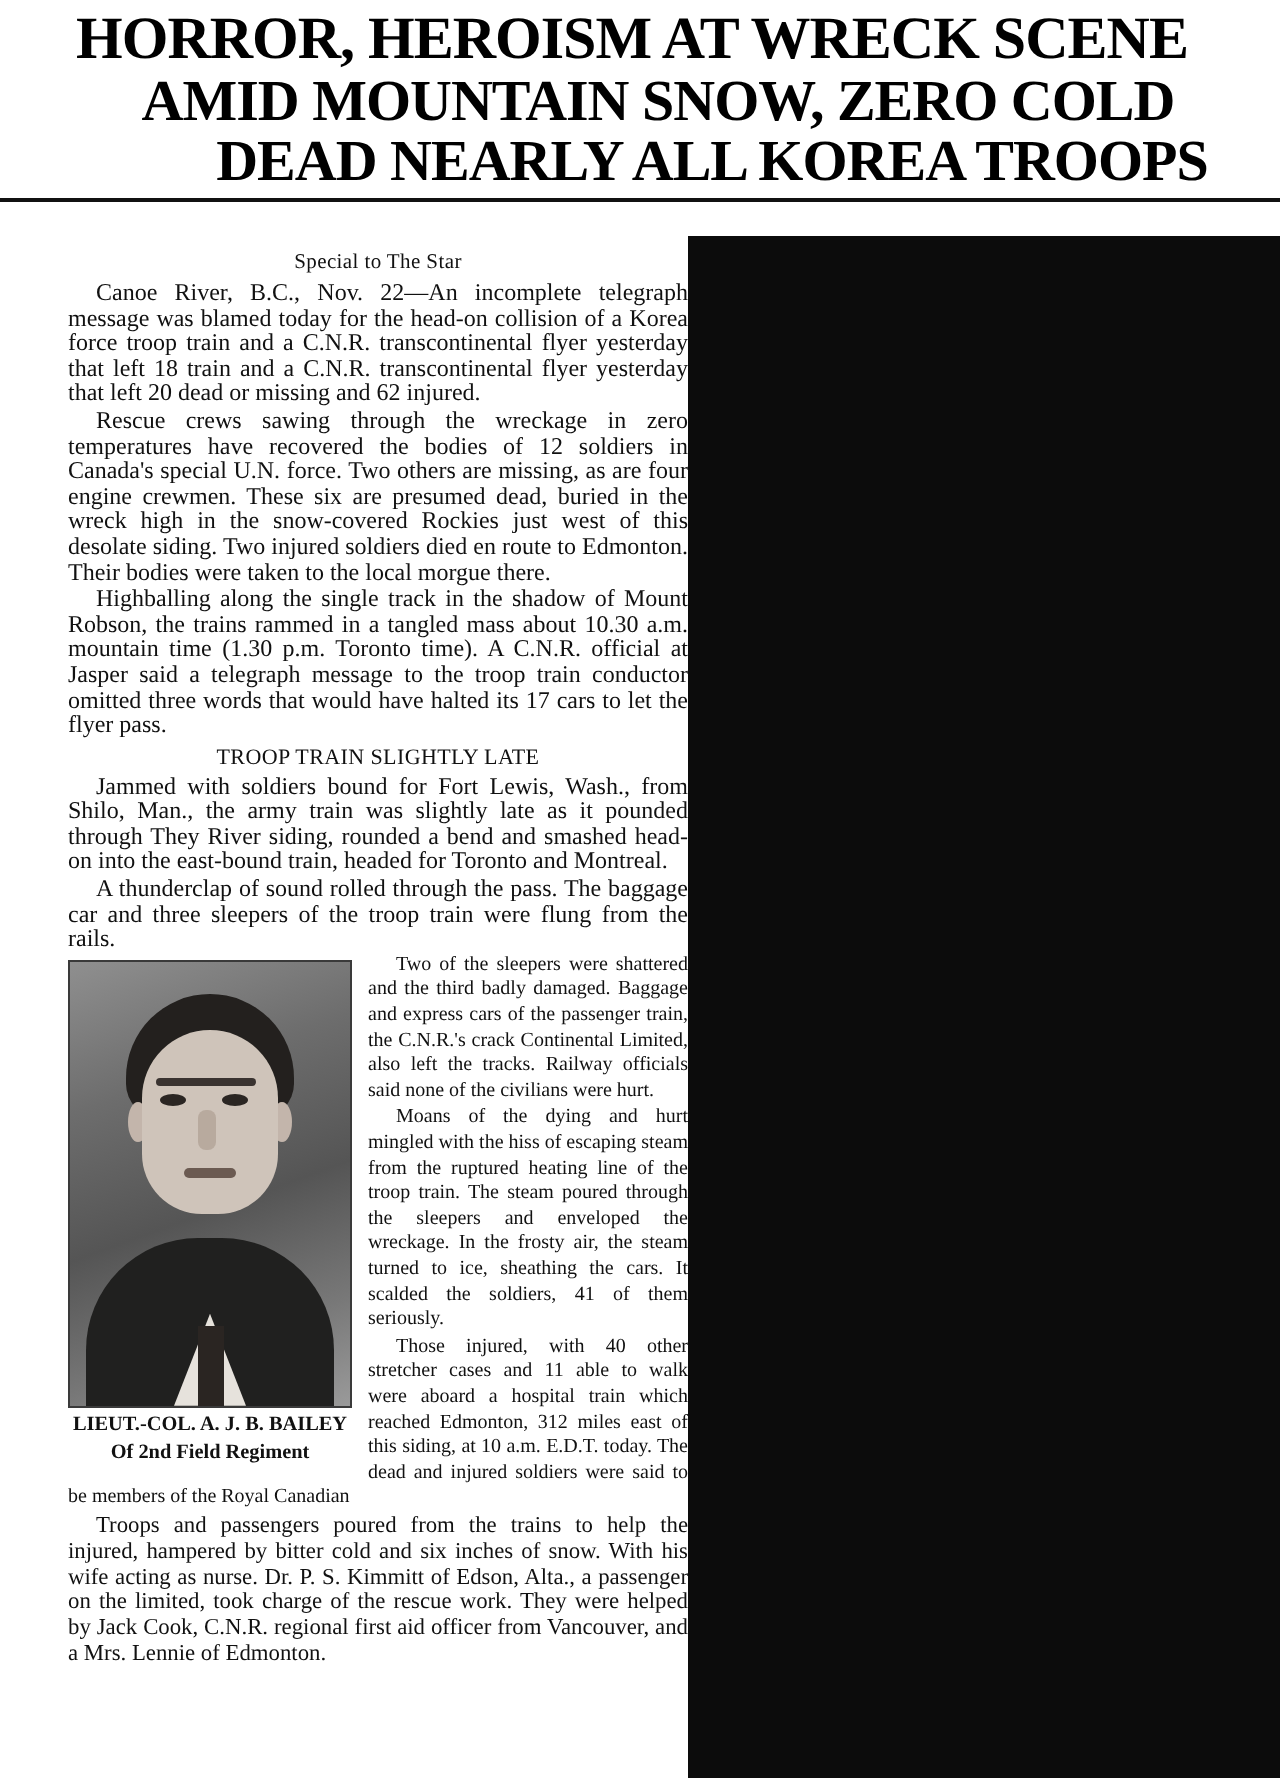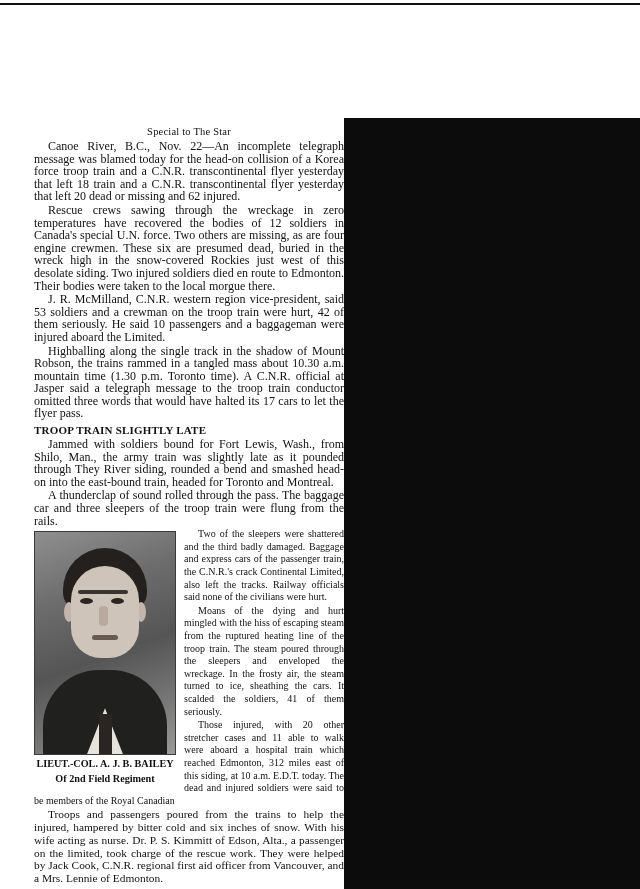--- a/index.html
+++ b/index.html
@@ -77,23 +77,23 @@
   }
   p.para {
     font-size: 12px;
     line-height: 12.6px;
     margin: 0 0 1px 0;
     text-align: justify;
     text-indent: 14px;
     hyphens: none;
   }
   .deck {
-    text-align: left;
+    text-align: center;
     font-size: 11px;
-    font-weight: bold;
+    font-weight: normal;
     margin: 4px 0 2px 0;
     letter-spacing: 0.2px;
   }
   
   .photo-block {
     float: left;
     width: 142px;
     margin: 3px 8px 2px 0;
     font-family: Liberation Serif, serif;
   }
@@ -206,29 +206,33 @@
   }
   .tail p.noindent { text-indent: 0; }
 </style>
 </head>
 <body>
 
 <div class="scan-gutter"></div>
 
 <div class="page">
 
+  <div class="headline">
+    <div class="hl hl1">HORROR, HEROISM AT WRECK SCENE</div>
+    <div class="hl hl2">AMID MOUNTAIN SNOW, ZERO COLD</div>
+    <div class="hl hl3">DEAD NEARLY ALL KOREA TROOPS</div>
+  </div>
   <div class="rule"></div>
 
   <div class="body-wrap">
 
     <div class="subhead">Special to The Star</div>
 
     <p class="para">Canoe River, B.C., Nov. 22—An incomplete telegraph message was blamed today for the head-on collision of a Korea force troop train and a C.N.R. transcontinental flyer yesterday that left 18 train and a C.N.R. transcontinental flyer yesterday that left 20 dead or missing and 62 injured.</p>
     <p class="para">Rescue crews sawing through the wreckage in zero temperatures have recovered the bodies of 12 soldiers in Canada's special U.N. force. Two others are missing, as are four engine crewmen. These six are presumed dead, buried in the wreck high in the snow-covered Rockies just west of this desolate siding. Two injured soldiers died en route to Edmonton. Their bodies were taken to the local morgue there.</p>
-    <p class="para">J. R. McMilland, C.N.R. western region vice-president, said 53 soldiers and a crewman on the troop train were hurt, 42 of them seriously. He said 10 passengers and a baggageman were injured aboard the Limited.</p>
     <p class="para">Highballing along the single track in the shadow of Mount Robson, the trains rammed in a tangled mass about 10.30 a.m. mountain time (1.30 p.m. Toronto time). A C.N.R. official at Jasper said a telegraph message to the troop train conductor omitted three words that would have halted its 17 cars to let the flyer pass.</p>
 
     <div class="deck">TROOP TRAIN SLIGHTLY LATE</div>
 
     <p class="para">Jammed with soldiers bound for Fort Lewis, Wash., from Shilo, Man., the army train was slightly late as it pounded through They River siding, rounded a bend and smashed head-on into the east-bound train, headed for Toronto and Montreal.</p>
     <p class="para">A thunderclap of sound rolled through the pass. The baggage car and three sleepers of the troop train were flung from the rails.</p>
 
     <div class="photo-block">
       <div class="photo">
         <div class="collar"></div>
@@ -244,21 +248,21 @@
         <div class="nose"></div>
         <div class="mouth"></div>
       </div>
       <div class="caption">LIEUT.-COL. A. J. B. BAILEY</div>
       <div class="caption">Of 2nd Field Regiment</div>
     </div>
 
     <div class="wrap-col">
       <p>Two of the sleepers were shattered and the third badly damaged. Baggage and express cars of the passenger train, the C.N.R.'s crack Continental Limited, also left the tracks. Railway officials said none of the civilians were hurt.</p>
       <p>Moans of the dying and hurt mingled with the hiss of escaping steam from the ruptured heating line of the troop train. The steam poured through the sleepers and enveloped the wreckage. In the frosty air, the steam turned to ice, sheathing the cars. It scalded the soldiers, 41 of them seriously.</p>
-      <p>Those injured, with 20 other stretcher cases and 11 able to walk were aboard a hospital train which reached Edmonton, 312 miles east of this siding, at 10 a.m. E.D.T. today. The dead and injured soldiers were said to be members of the Royal Canadian</p>
+      <p>Those injured, with 40 other stretcher cases and 11 able to walk were aboard a hospital train which reached Edmonton, 312 miles east of this siding, at 10 a.m. E.D.T. today. The dead and injured soldiers were said to be members of the Royal Canadian</p>
     </div>
 
     <div class="clear"></div>
 
     <div class="tail">
       <p>Troops and passengers poured from the trains to help the injured, hampered by bitter cold and six inches of snow. With his wife acting as nurse. Dr. P. S. Kimmitt of Edson, Alta., a passenger on the limited, took charge of the rescue work. They were helped by Jack Cook, C.N.R. regional first aid officer from Vancouver, and a Mrs. Lennie of Edmonton.</p>
 
     </div>
 
   </div>

